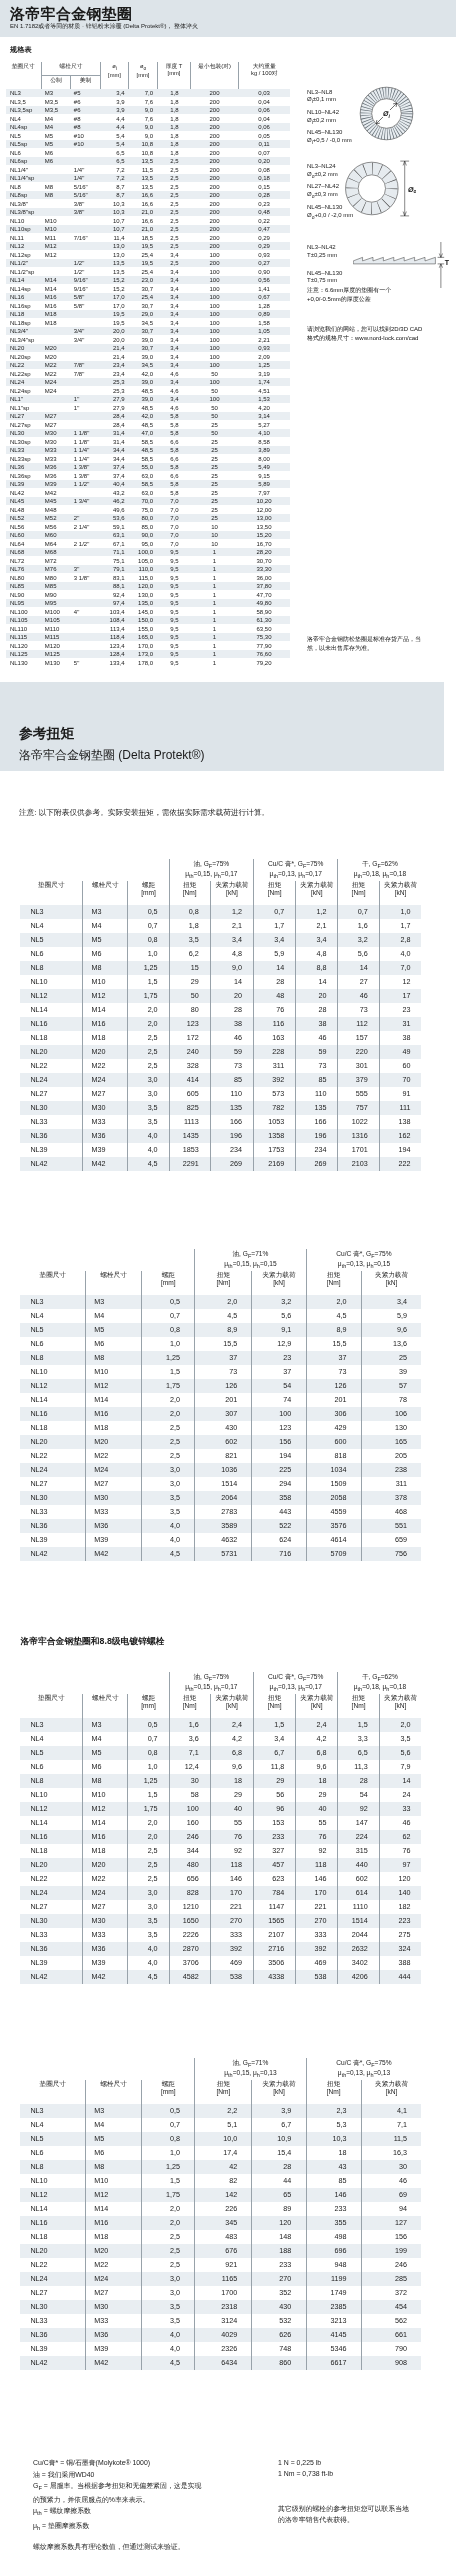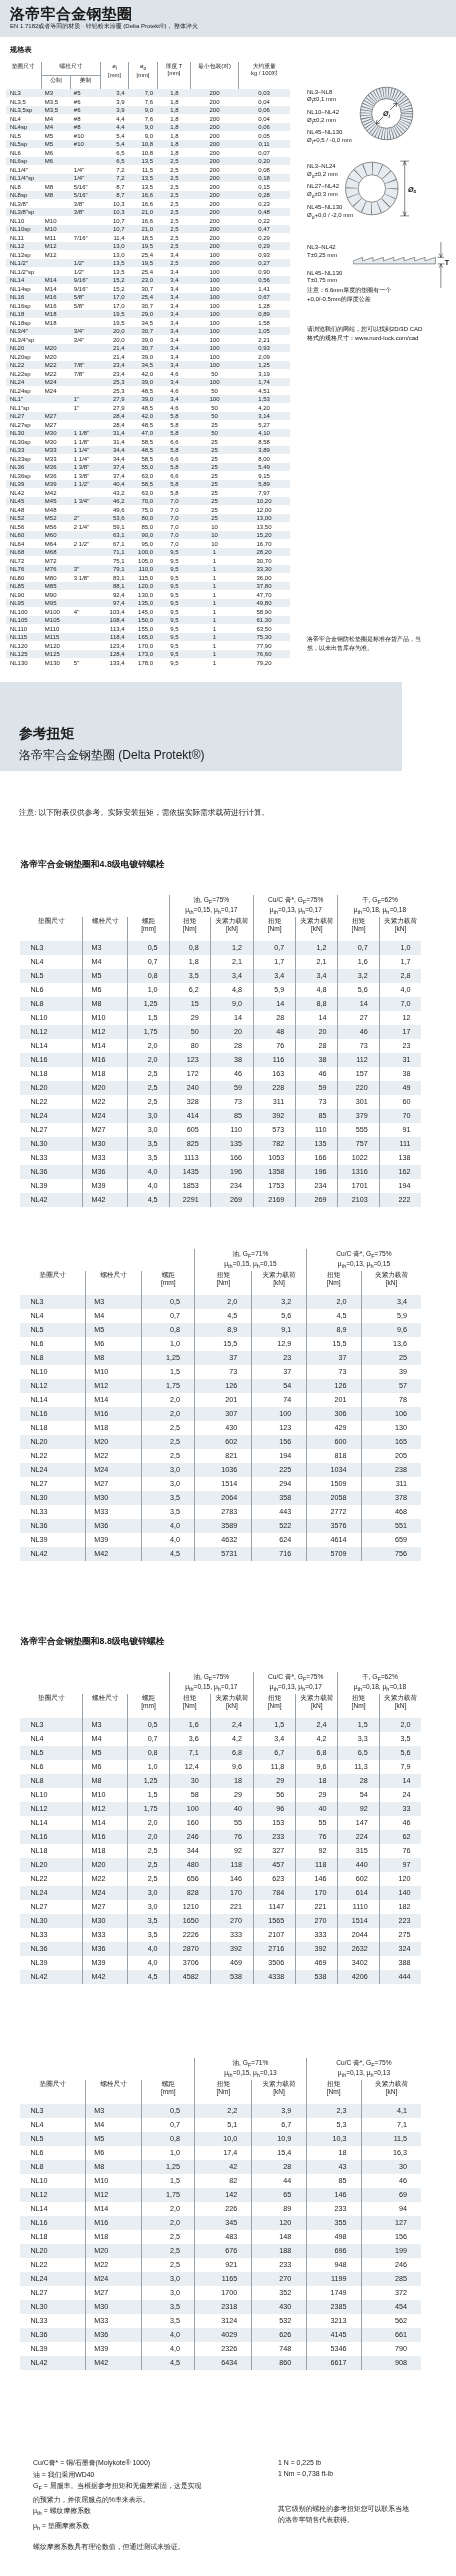--- a/index.html
+++ b/index.html
@@ -33,21 +33,21 @@
   #spec-table td:nth-child(5){text-align:right;padding-right:4.4px;}
   #spec-table td:nth-child(6){text-align:right;padding-right:12px;}
   #spec-table td:nth-child(7){text-align:center;}
   #spec-table td:nth-child(8){text-align:center;}
   
   #spec-side{left:307px;top:83px;width:150px;font-size:6px;line-height:1.3;}
   #spec-side .pair{margin-bottom:3.9px;}
   .note{font-size:6px;line-height:1.45;color:#111;}
   svg{display:block;}
   
-  #torque-banner{left:0;top:682px;width:402px;height:89px;background:#dde4e9;}
+  #torque-banner{left:0;top:682px;width:444px;height:89px;background:#dde4e9;}
   #torque-title{left:19px;top:43px;font-size:13.8px;font-weight:bold;position:absolute;}
   #torque-subtitle{left:19px;top:65px;font-size:12px;position:absolute;}
   #torque-note{left:19px;top:808px;font-size:7.7px;}
   
   .tq-block{left:20.4px;width:418px;}
   .tq-block h3{margin:0 0 24px 0;font-size:8.8px;font-weight:bold;}
   .tq{width:401px;}
   .tq th{font-weight:normal;font-size:6.6px;text-align:center;vertical-align:top;line-height:1.3;padding:0 1.1px;}
   .tq thead tr:first-child th{height:20px;padding-top:0.6px;}
   .tq thead tr:last-child th{height:24px;}
@@ -864,21 +864,20 @@
 </div>
 
 <div class="abs" id="torque-banner">
   <div id="torque-title">参考扭矩</div>
   <div id="torque-subtitle">洛帝牢合金钢垫圈 (Delta Protekt®)</div>
 </div>
 
 <div class="abs" id="torque-note">注意: 以下附表仅供参考。实际安装扭矩，需依据实际需求载荷进行计算。</div>
 
 <div class="abs tq-block" style="top:859px">
-  <h3>洛帝牢合金钢垫圈和4.8级电镀锌螺栓</h3>
   <table class="tq tq9">
     <colgroup>
       <col style="width:62px">
         <col style="width:45px">
         <col style="width:41px">
         <col style="width:41px">
         <col style="width:43px">
       <col style="width:42px">
         <col style="width:42px">
         <col style="width:41px">
@@ -1279,21 +1278,21 @@
           <td>358</td>
           <td>2058</td>
           <td>378</td>
         </tr>
         <tr>
           <td>NL33</td>
           <td>M33</td>
           <td>3,5</td>
           <td>2783</td>
           <td>443</td>
-          <td>2772</td>
+          <td>4559</td>
           <td>468</td>
         </tr>
         <tr>
           <td>NL36</td>
           <td>M36</td>
           <td>4,0</td>
           <td>3589</td>
           <td>522</td>
           <td>3576</td>
           <td>551</td>

